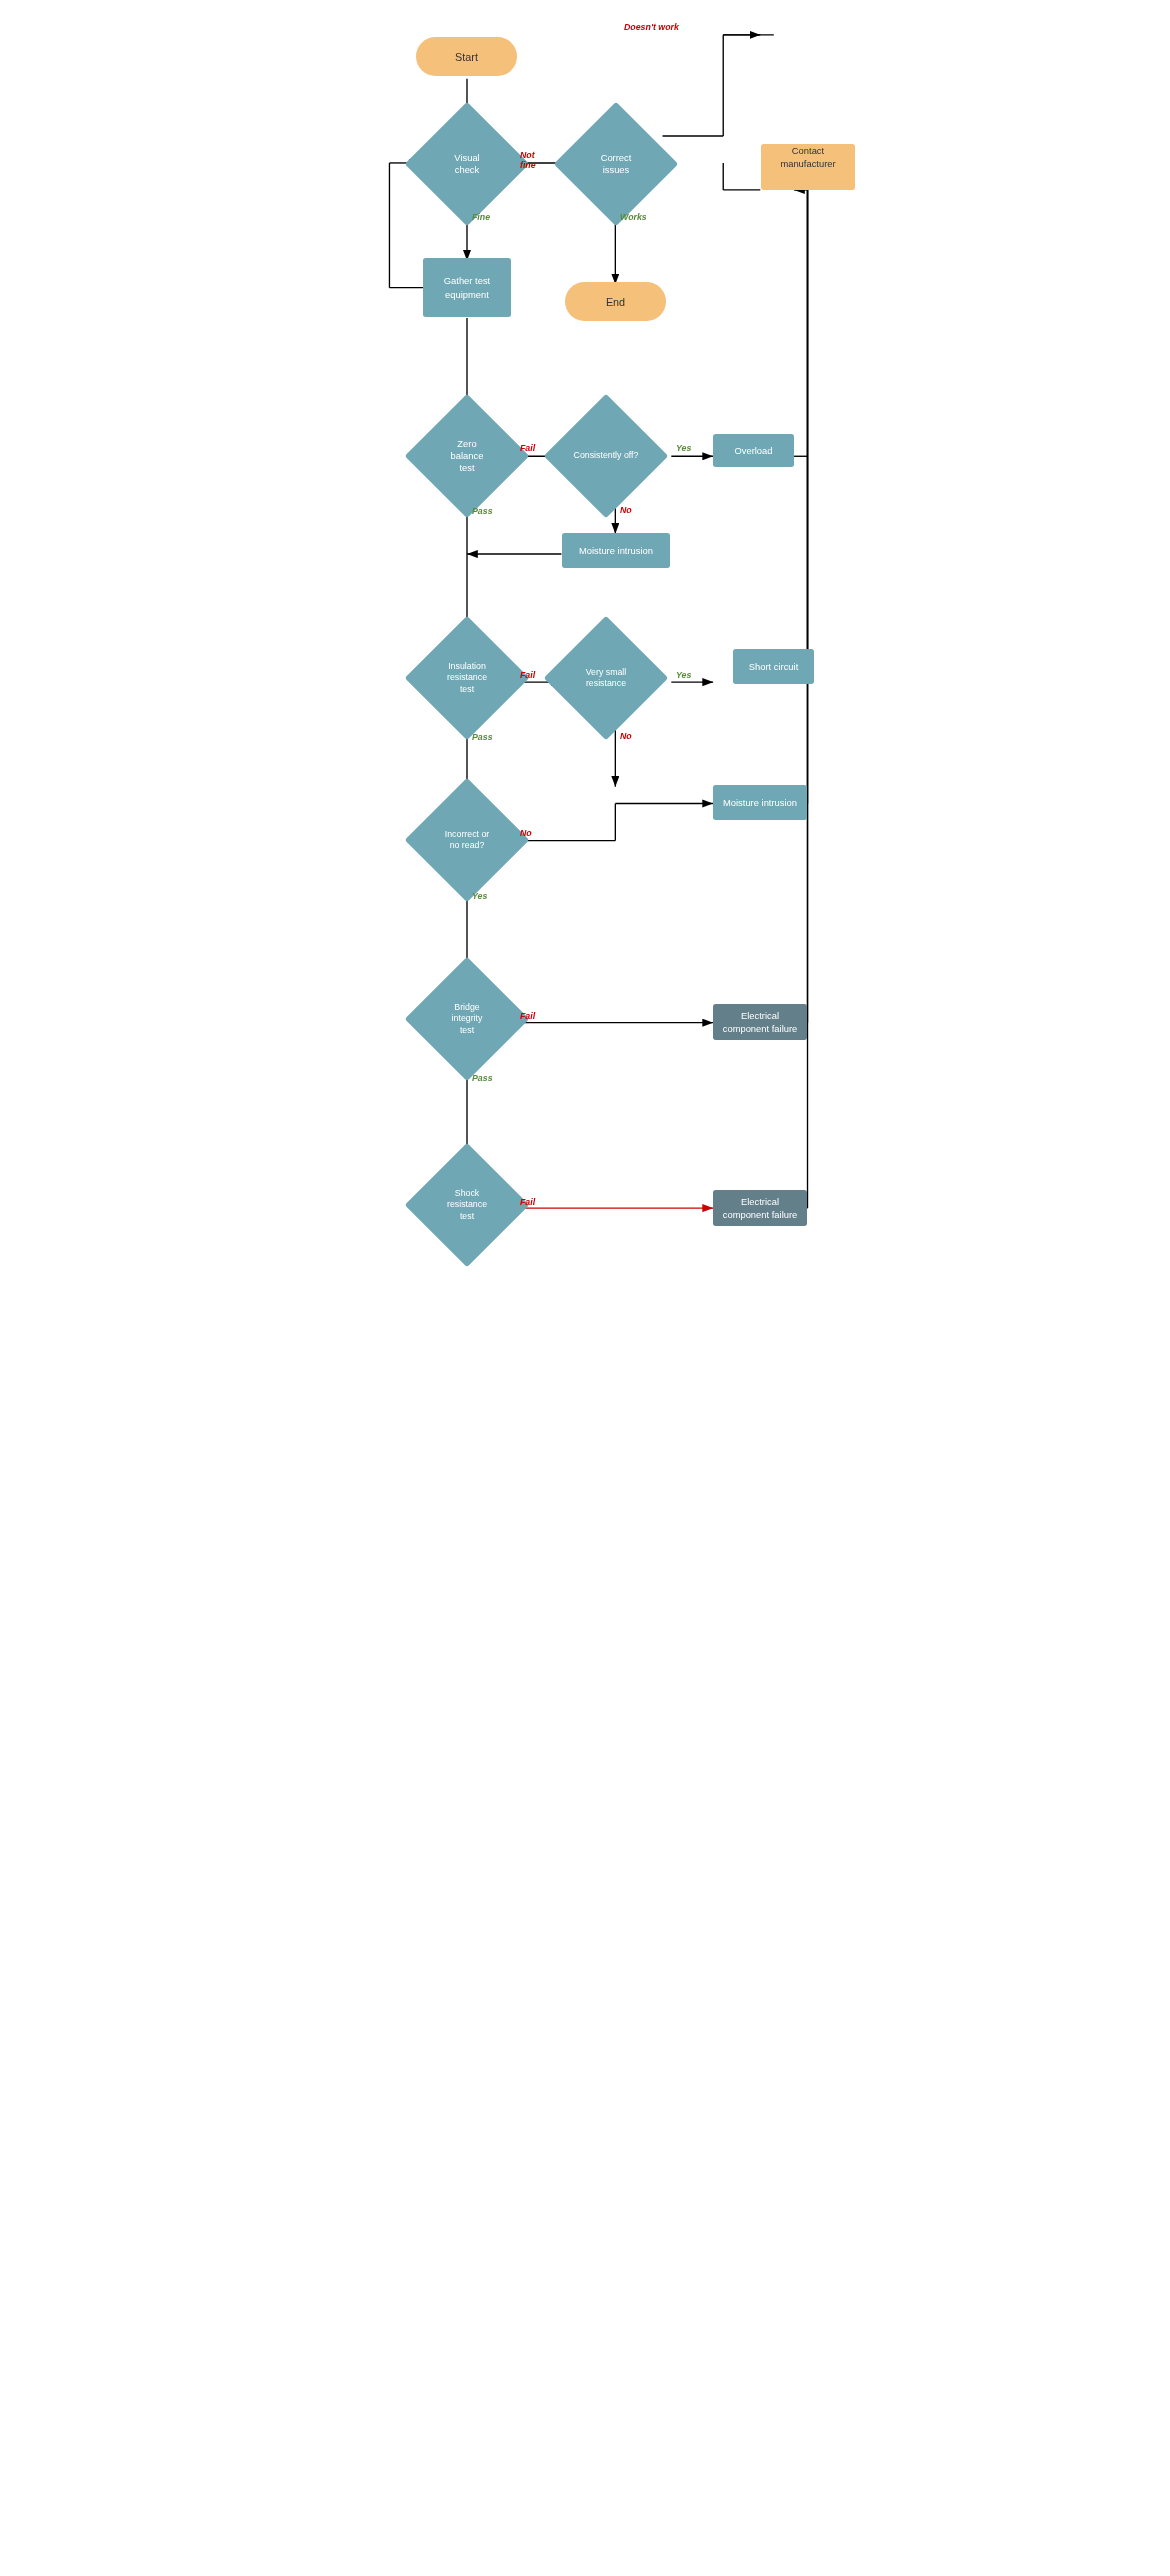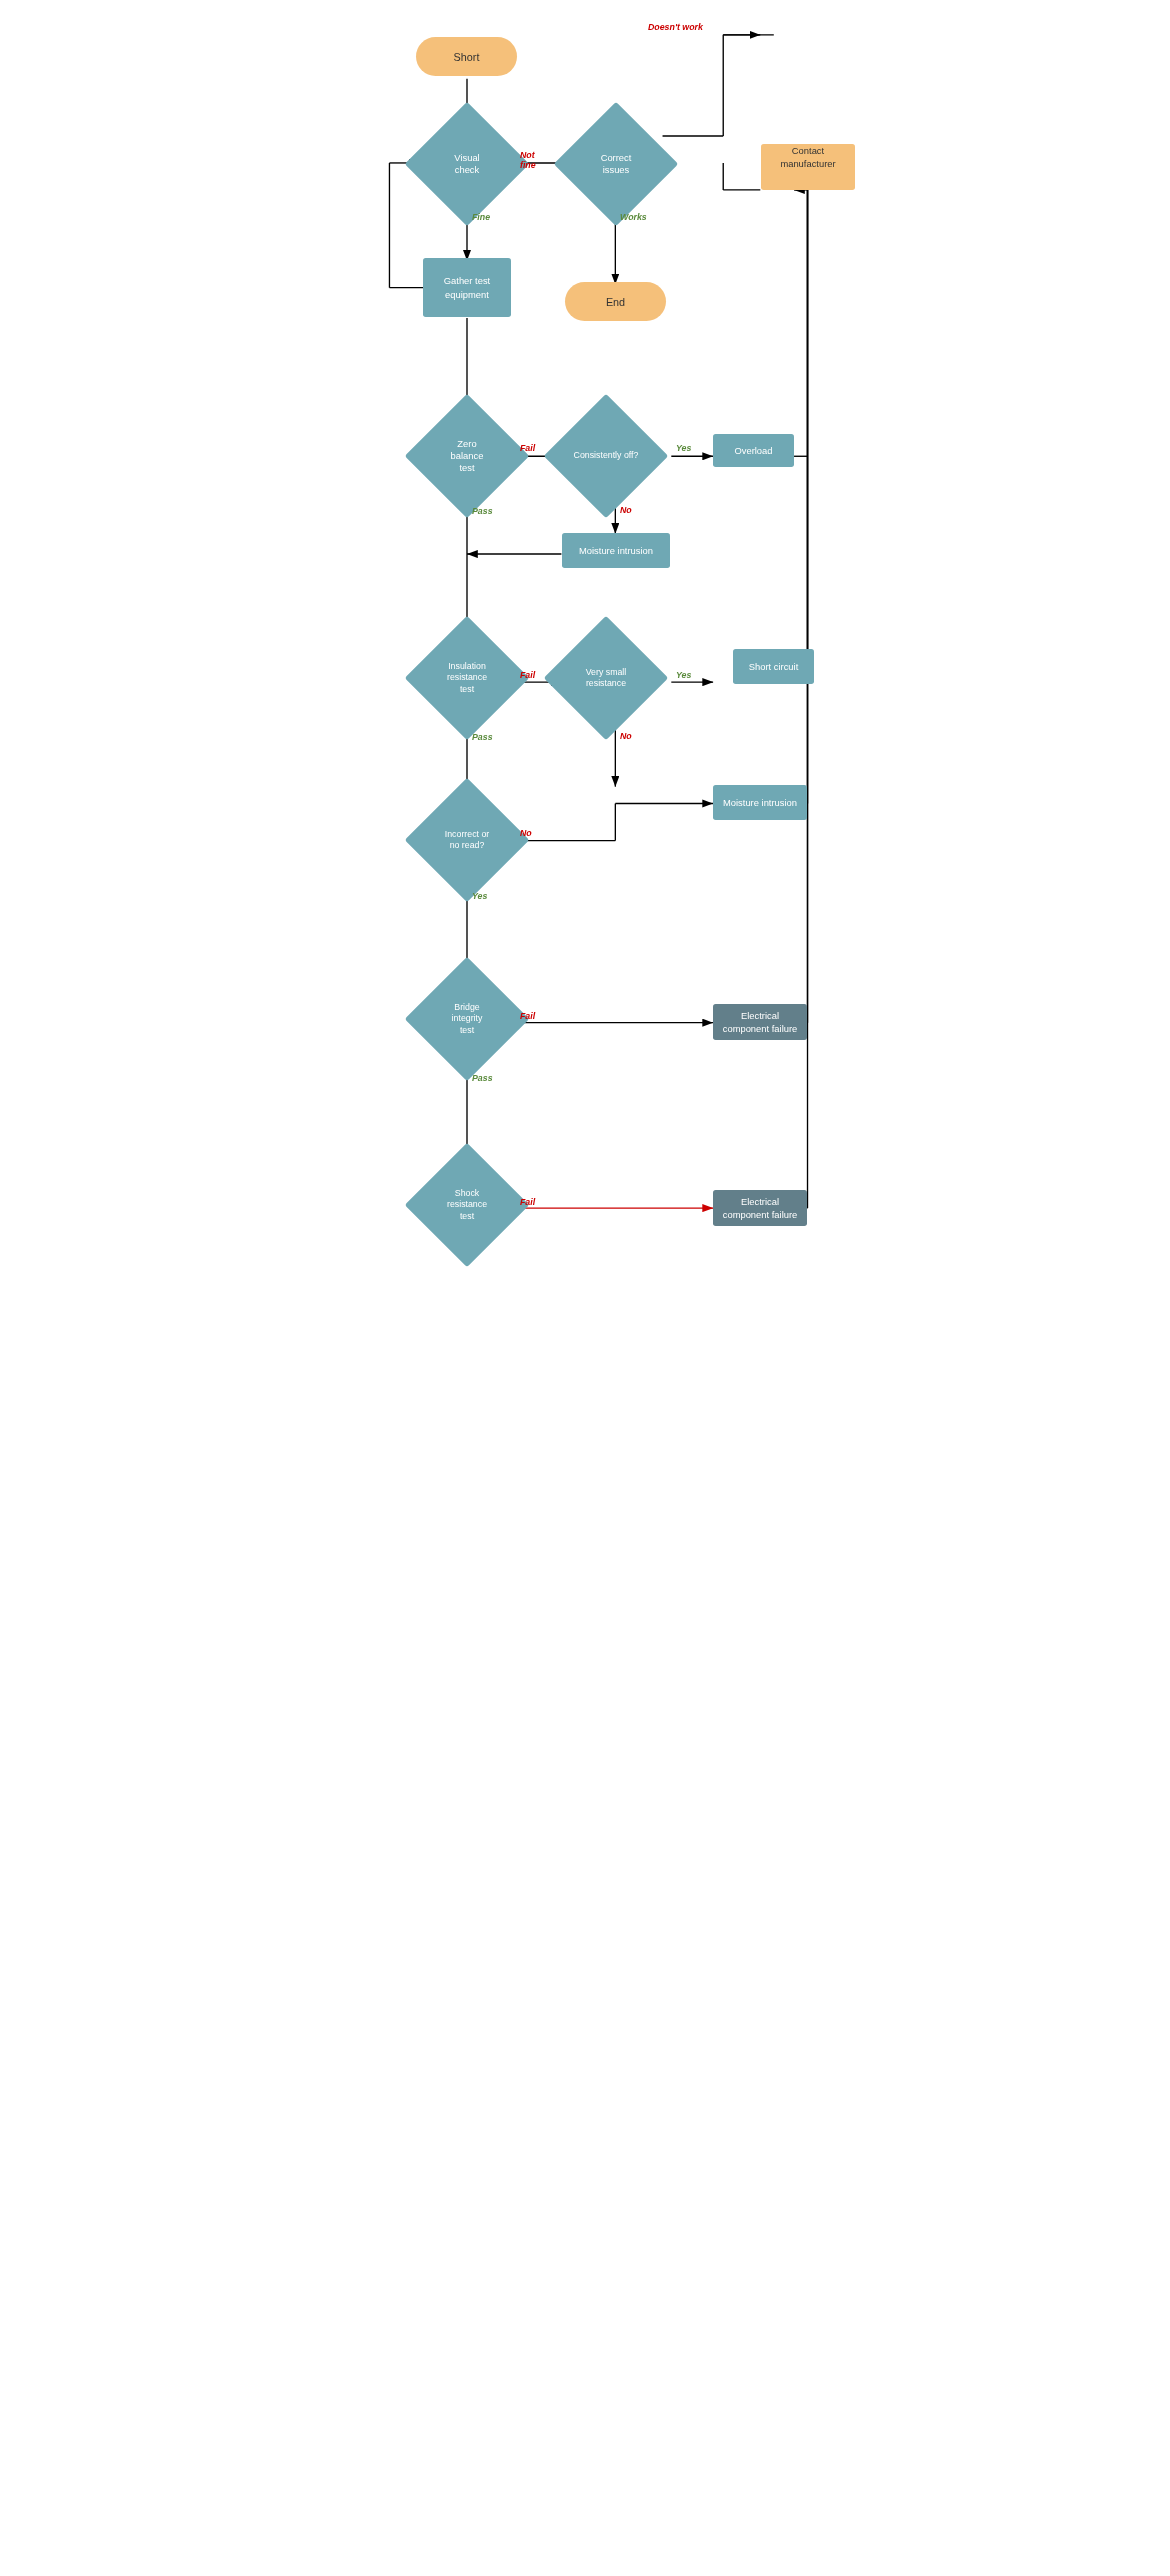--- a/index.html
+++ b/index.html
@@ -174,26 +174,26 @@
 
     <line x1="660" y1="1190" x2="680" y2="1190" stroke="#000" stroke-width="2"></line>
     <line x1="680" y1="1190" x2="680" y2="675" stroke="#000" stroke-width="2"></line>
 
     <line x1="110" y1="425" x2="60" y2="425" stroke="#000" stroke-width="2"></line>
     <line x1="60" y1="425" x2="60" y2="240" stroke="#000" stroke-width="2"></line>
     <line x1="60" y1="240" x2="105" y2="240" stroke="#000" stroke-width="2" marker-end="url(#arrowhead)"></line>
 
   </svg>
 
-  <div class="arrow-label label-red" style="position:absolute; top:21.6px; left:275px; font-style:italic;margin-left:24px;">
+  <div class="arrow-label label-red" style="position:absolute; top:21.6px; left:275px; font-style:italic;">
     <span>Doesn't work</span>
   </div>
 
   <div class="pill" style="left:67px; top:37px; width:101px; height:39px;">
-    <span>Short</span>
+    <span>Start</span>
   </div>
 
   <div class="diamond" style="left:74px; top:120px;">
   </div>
   <div class="diamond-label" style="left:74px; top:120px; width:88px; height:88px;">
     <span>Visual<br>check</span>
   </div>
 
   <div class="diamond" style="left:223px; top:120px;">
   </div>

